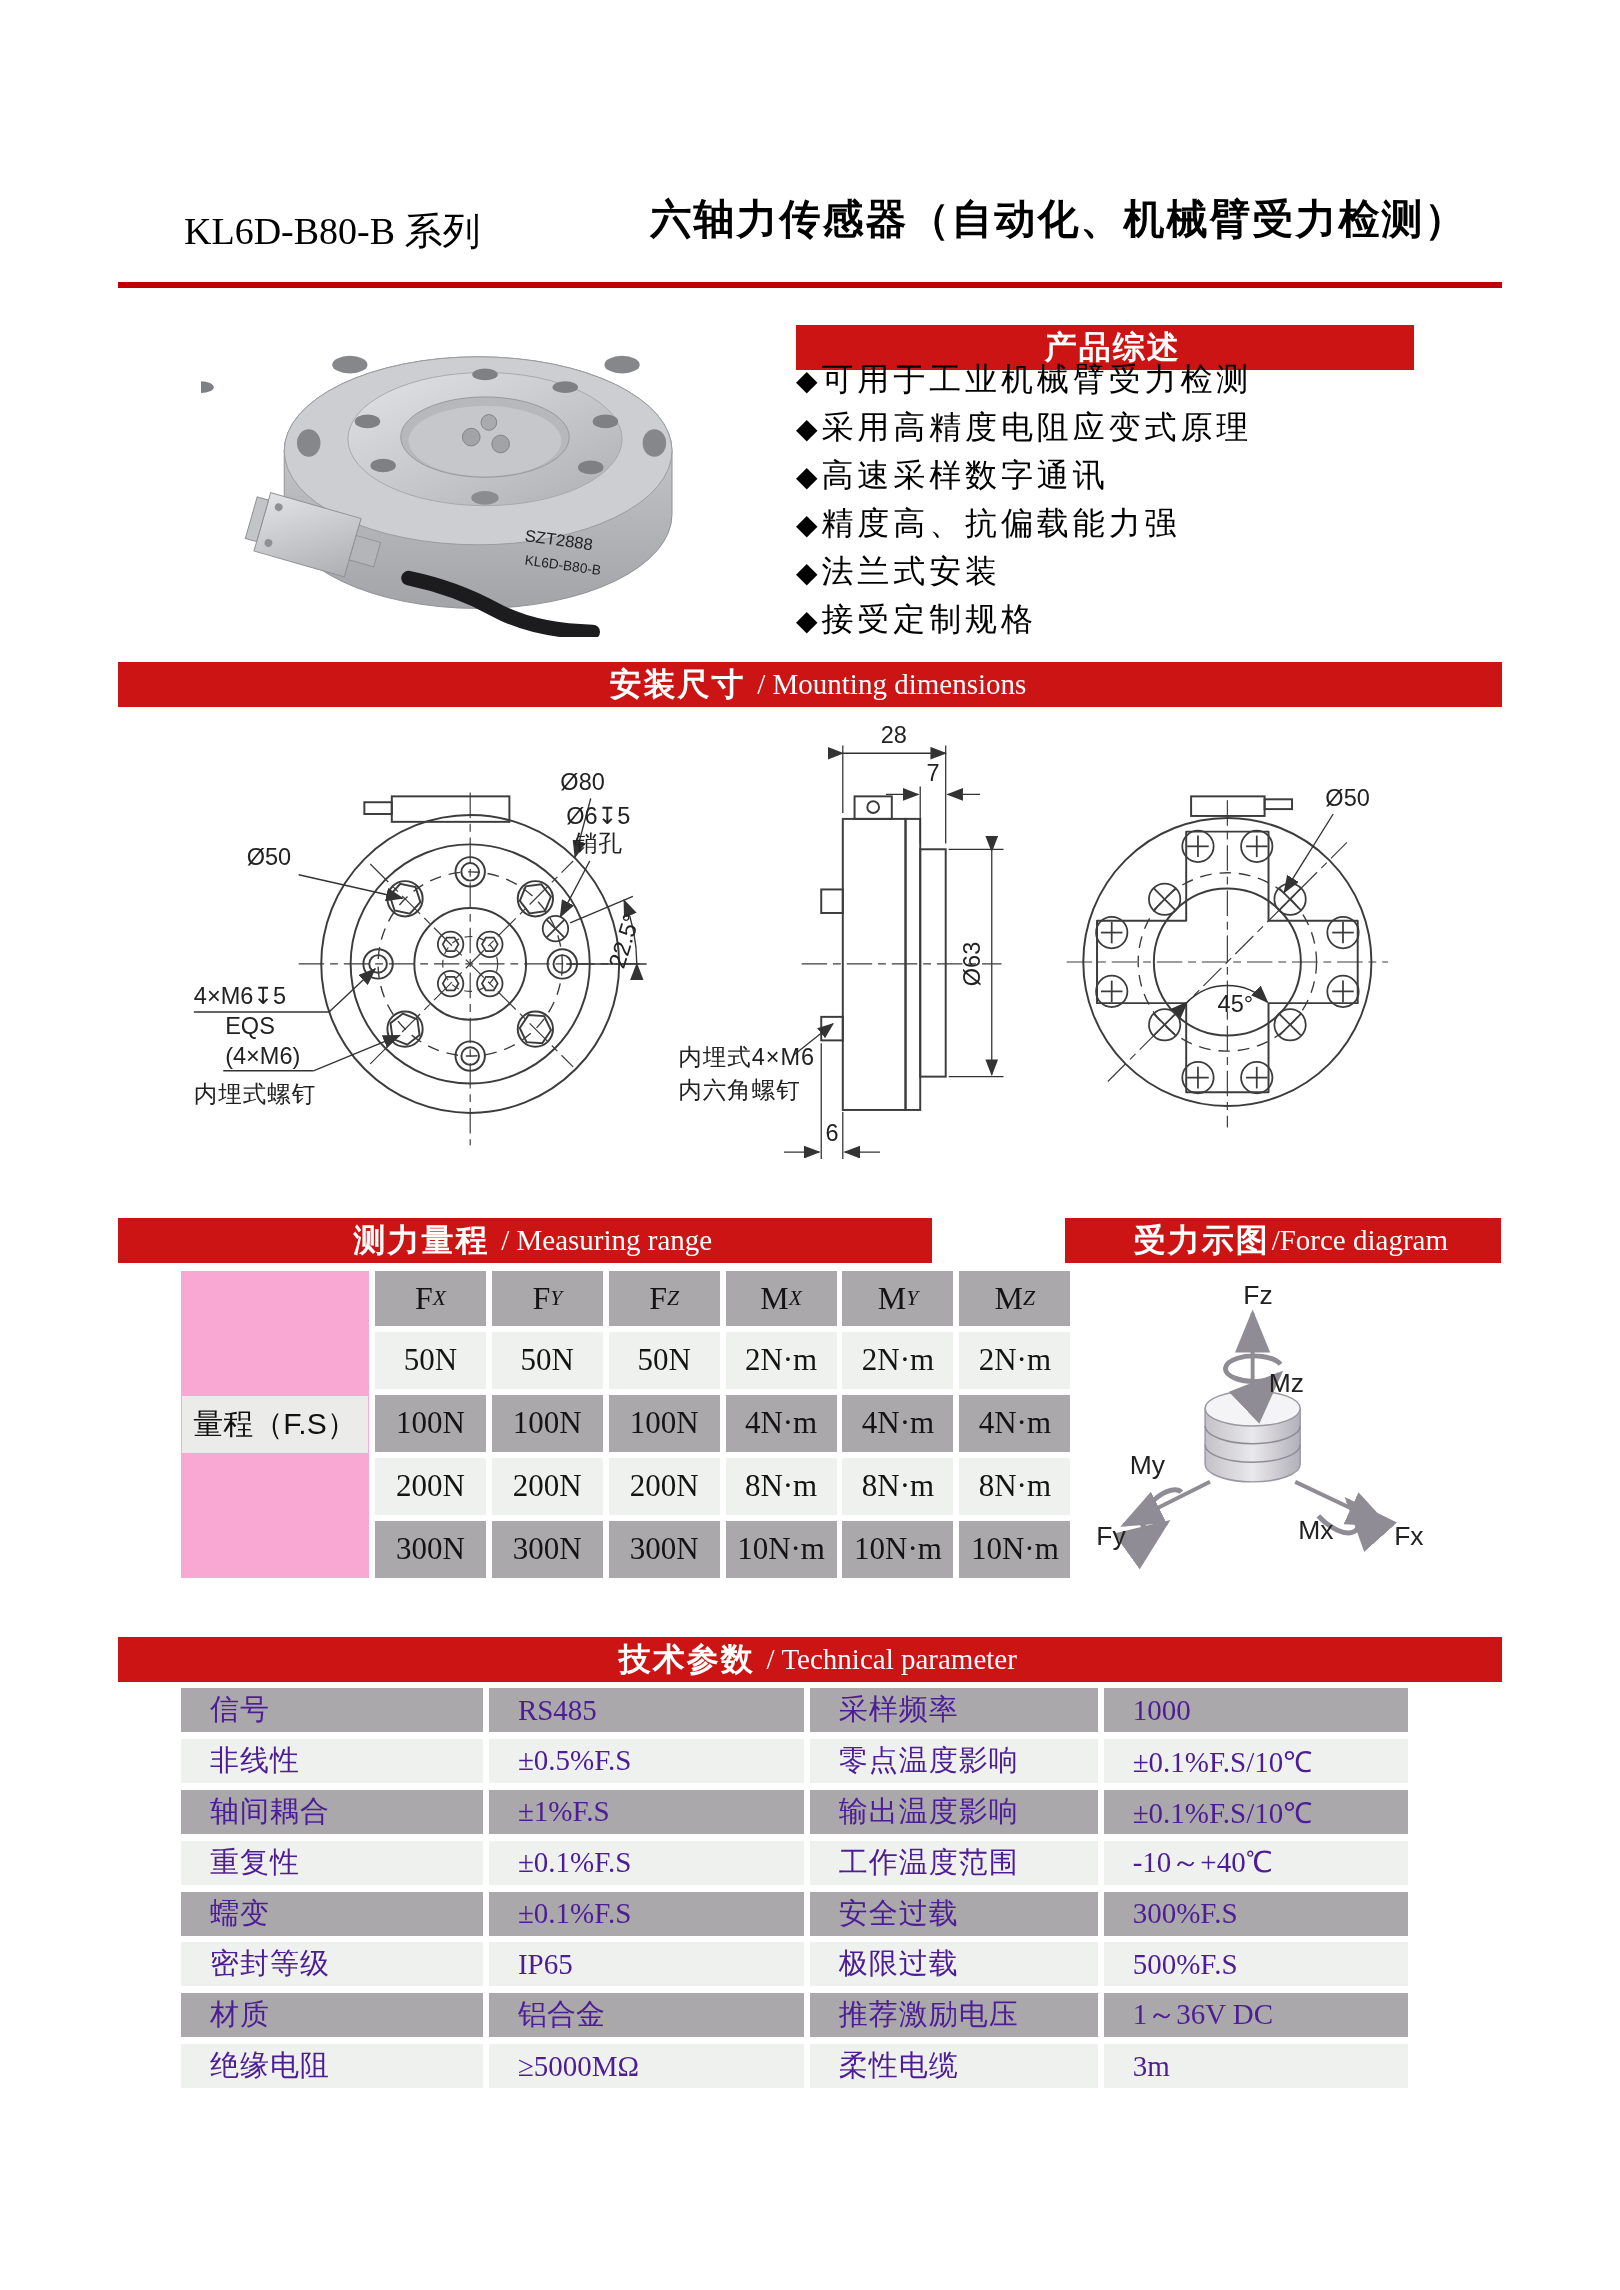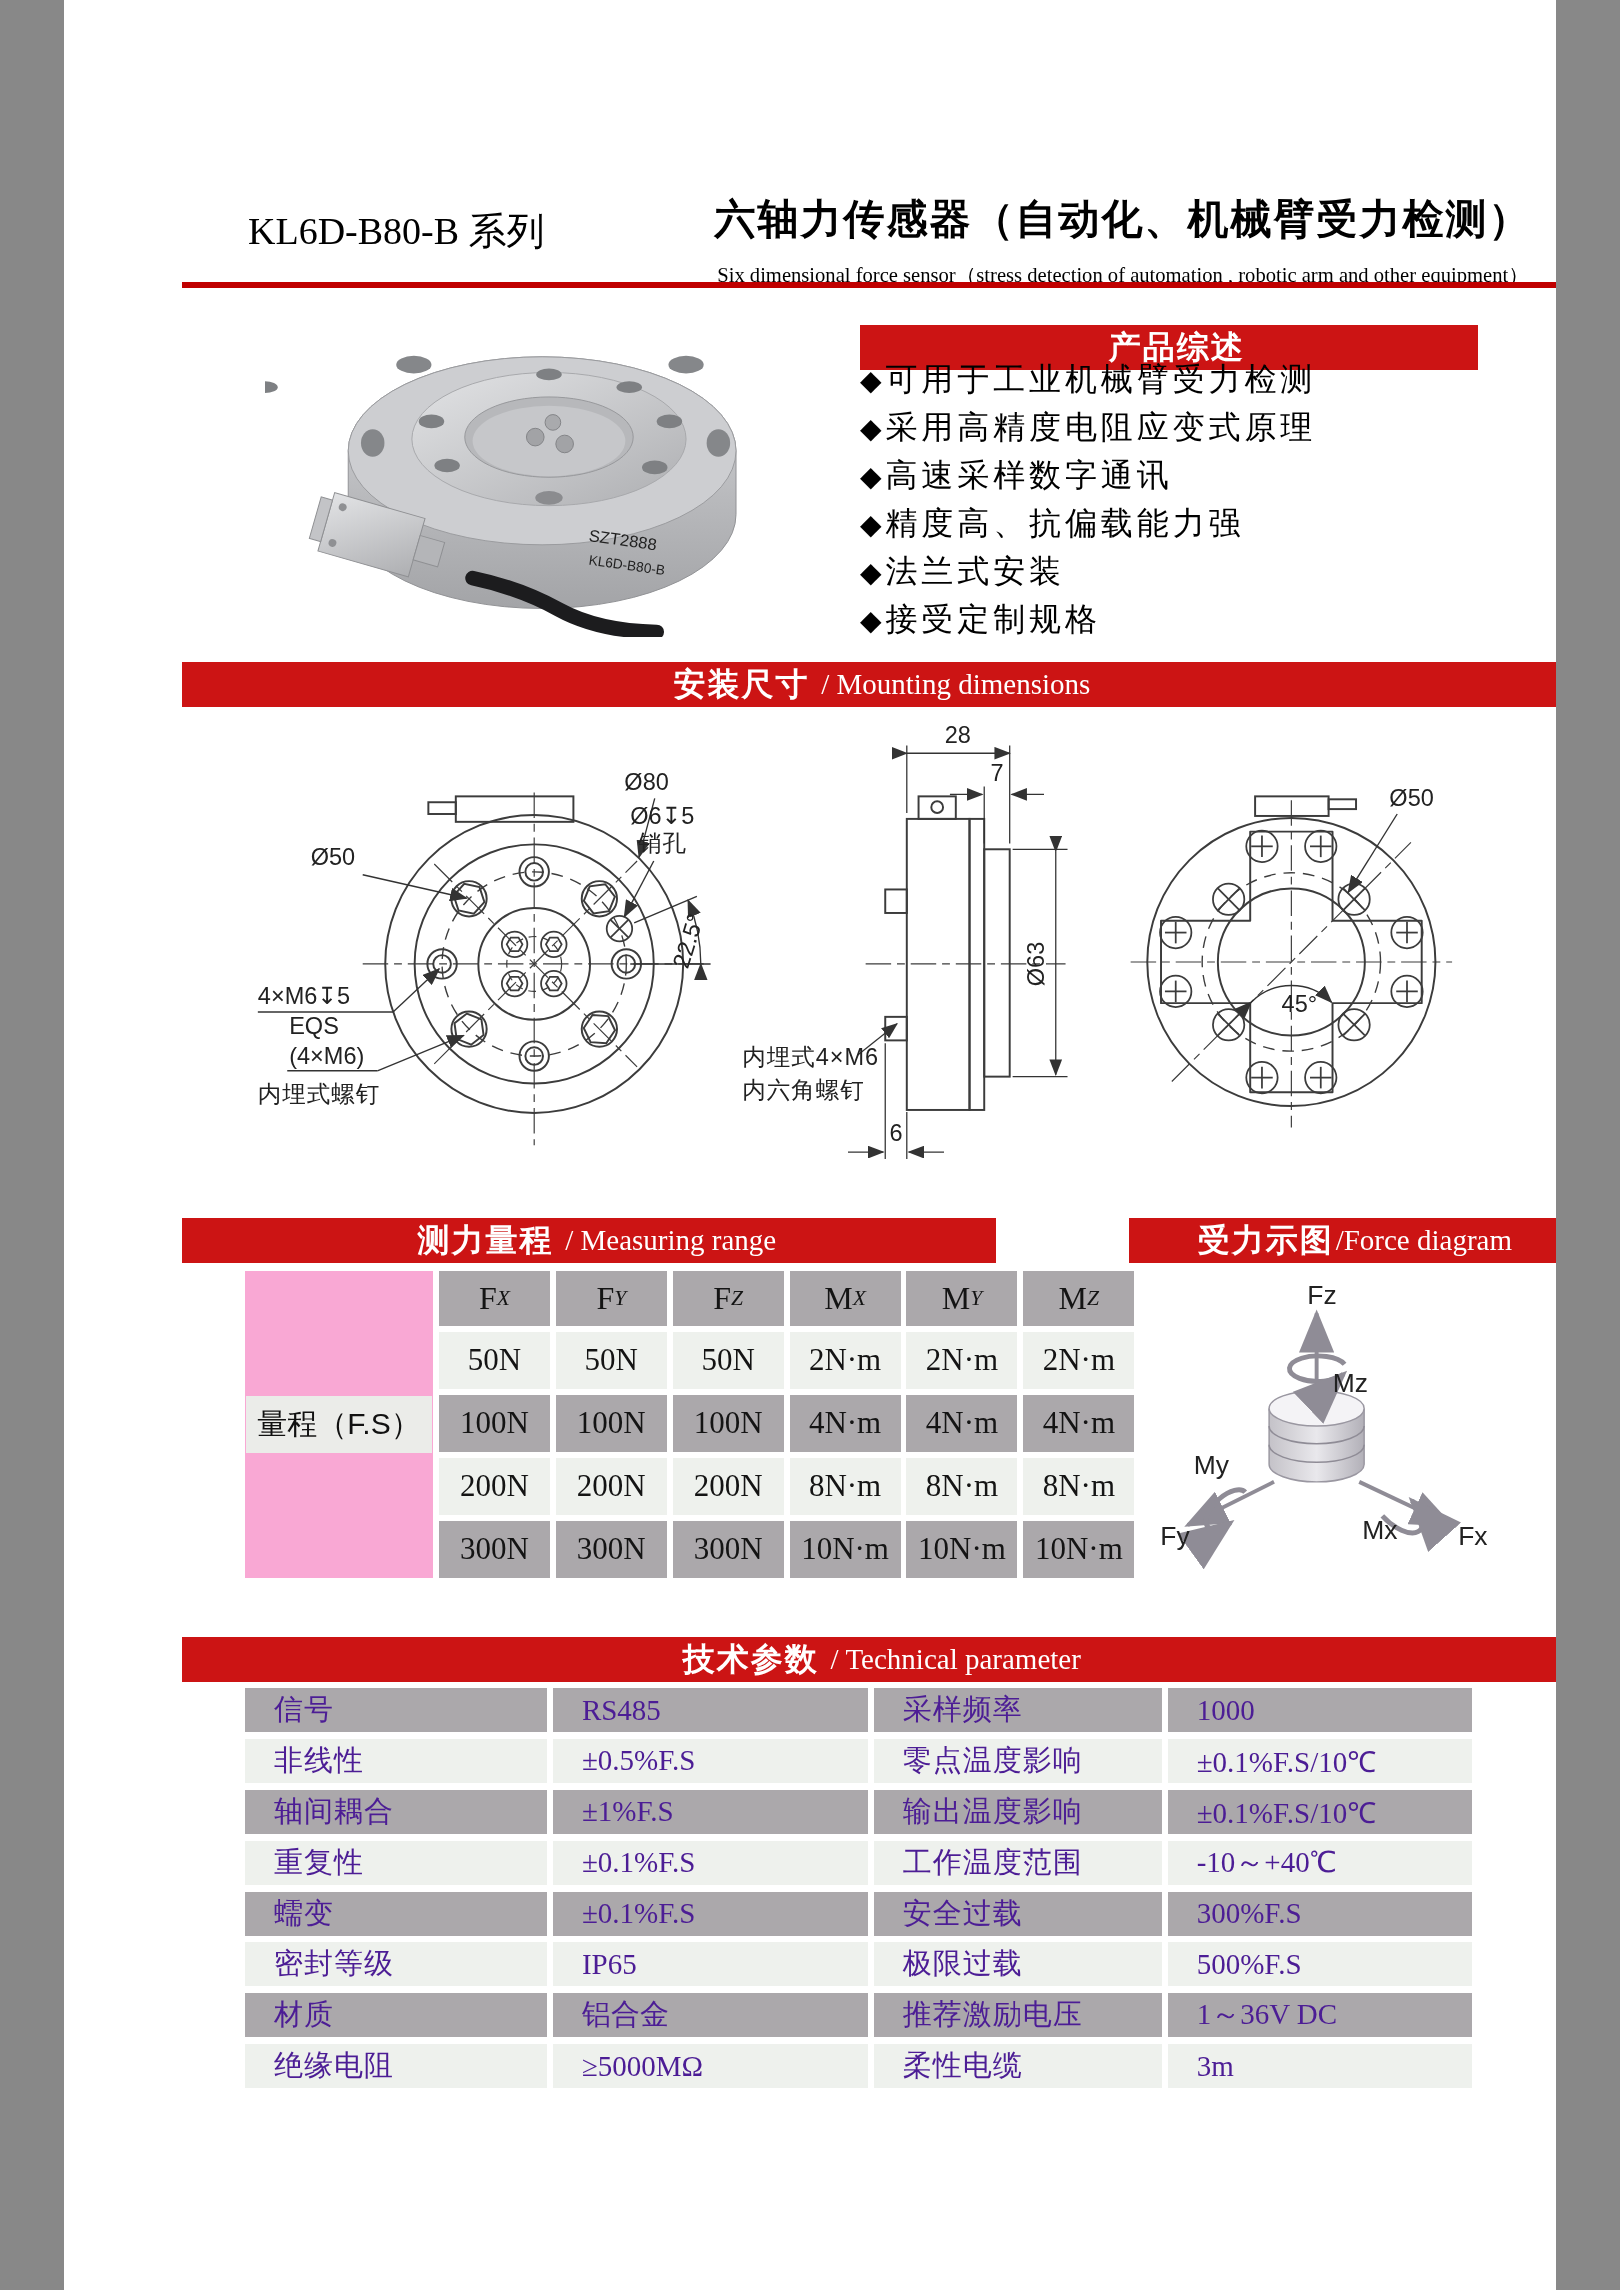--- a/index.html
+++ b/index.html
@@ -1,18 +1,18 @@
 <!DOCTYPE html>
 <html><head>
 <meta charset="utf-8">
 <style>
   * { margin:0; padding:0; box-sizing:border-box; }
   body { background:#888; }
   .page {
-    position:relative; width:1492px; height:2291px; margin:0 auto;
+    position:relative; width:1620px; height:2291px; margin:0 auto;
     background:#ffffff; overflow:hidden;
     font-family:"Liberation Sans", sans-serif; color:#111;
   }
   .abs { position:absolute; }
 
   
   .model { left:184px; top:206px; font-family:"Liberation Serif",serif; font-size:38px; color:#000; }
   .title-block { left:608px; top:192px; width:902px; text-align:center; }
   .doc-title { font-family:"Liberation Serif",serif; font-weight:bold; font-size:41px; letter-spacing:2px; color:#000; }
   .doc-subtitle { margin-top:13.7px; font-family:"Liberation Serif",serif; font-size:20.6px; color:#000; }
@@ -56,21 +56,20 @@
   .cjktxt { font-size:24px; letter-spacing:1px; }
 </style>
 </head>
 <body>
 
 <div class="page">
 
   <div class="abs model">KL6D-B80-B 系列</div>
   <div class="abs title-block">
     <div class="doc-title">六轴力传感器（自动化、机械臂受力检测）</div>
-    <div class="doc-subtitle">Six dimensional force sensor（stress detection of automation , robotic arm and other equipment）</div>
   </div>
   <div class="abs rule"></div>
 
   <svg class="abs" style="left:201px;top:294px" width="519" height="343" viewBox="0 0 530 350">
     <defs>
       <linearGradient id="silv" x1="0" y1="0" x2="0" y2="1">
         <stop offset="0" stop-color="#d9dadc"></stop>
           <stop offset="0.55" stop-color="#b9babd"></stop>
           <stop offset="1" stop-color="#a3a4a7"></stop>
       </linearGradient>

